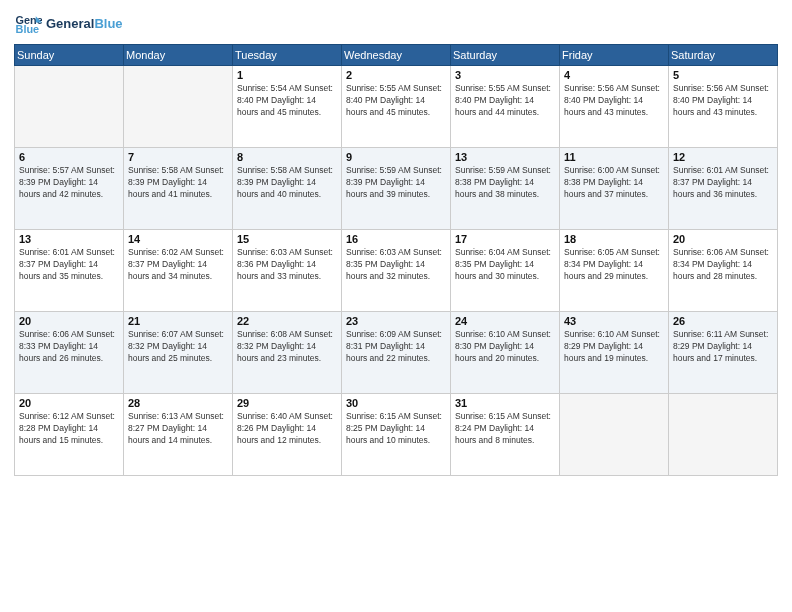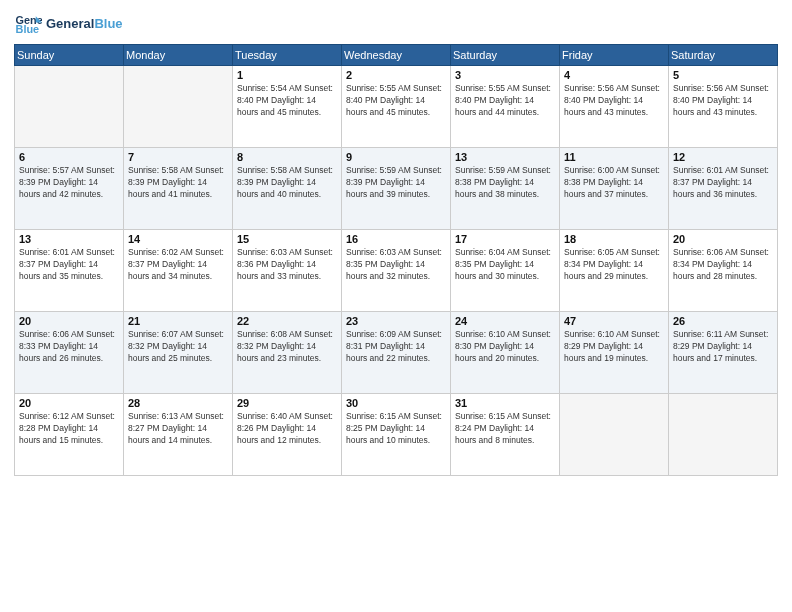--- a/index.html
+++ b/index.html
@@ -279,21 +279,21 @@
 Sunset: 8:31 PM
 Daylight: 14 hours and 22 minutes.</div>
           </td>
           <td>
             <span class="day-num">24</span>
             <div class="day-info">Sunrise: 6:10 AM
 Sunset: 8:30 PM
 Daylight: 14 hours and 20 minutes.</div>
           </td>
           <td>
-            <span class="day-num">47</span>
+            <span class="day-num">43</span>
             <div class="day-info">Sunrise: 6:10 AM
 Sunset: 8:29 PM
 Daylight: 14 hours and 19 minutes.</div>
           </td>
           <td>
             <span class="day-num">26</span>
             <div class="day-info">Sunrise: 6:11 AM
 Sunset: 8:29 PM
 Daylight: 14 hours and 17 minutes.</div>
           </td>

